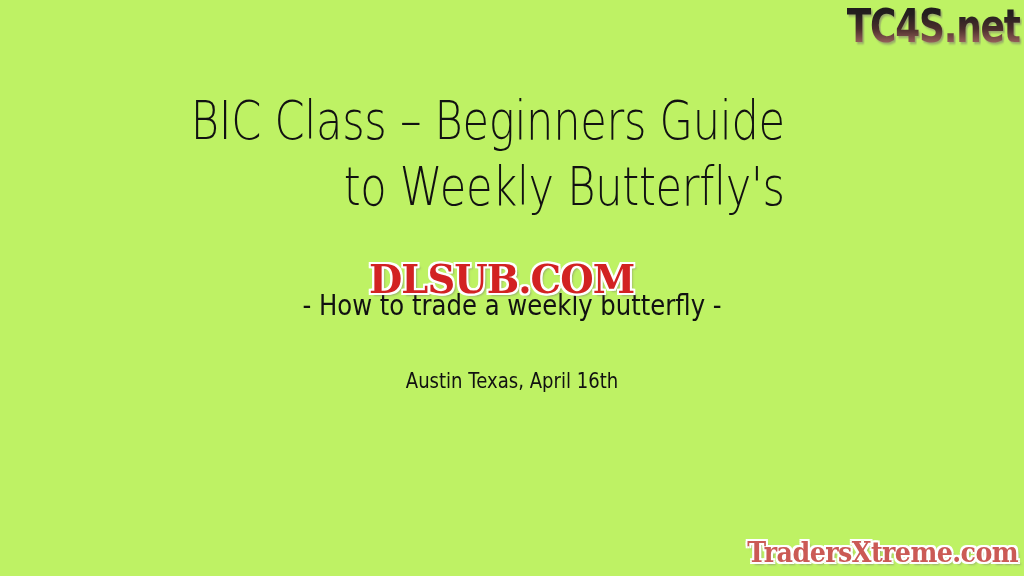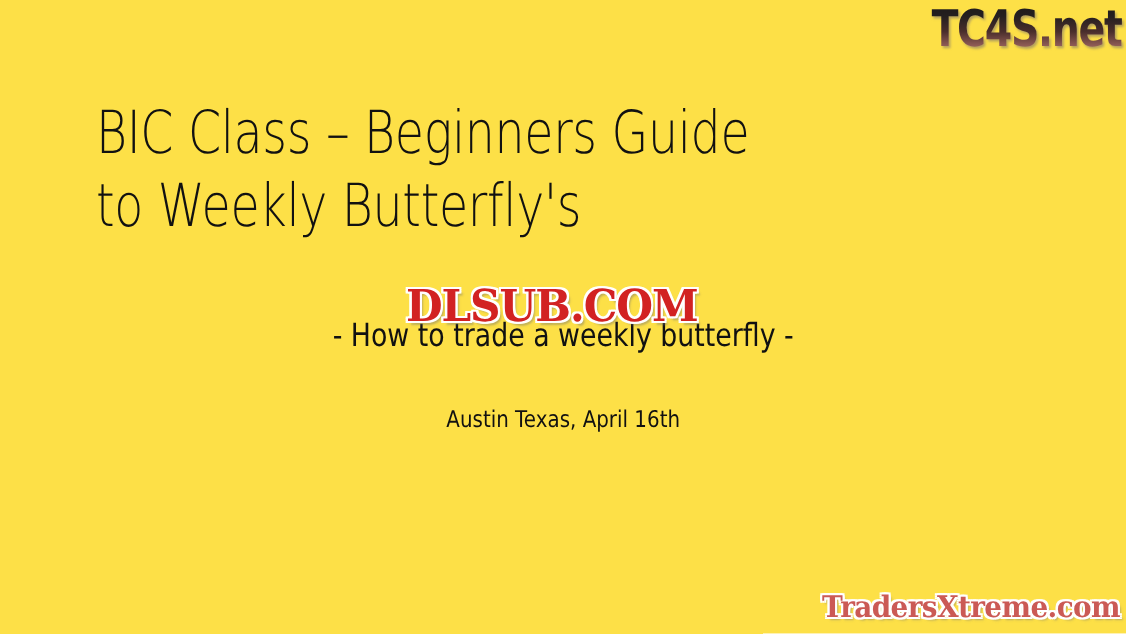--- a/index.html
+++ b/index.html
@@ -7,31 +7,31 @@
     padding: 0;
     background: #ffffff;
   }
   body {
     font-family: "Liberation Sans", sans-serif;
   }
   #slide {
     position: relative;
     width: 1024px;
     height: 576px;
-    background: #fde047;
+    background: #bef264;
     overflow: hidden;
   }
 
   
   .title-block {
     position: absolute;
     left: 0;
     top: 88px;
     width: 872px;
-    text-align: left;
+    text-align: right;
   }
   .title-line {
     font-family: "DejaVu Sans", sans-serif;
     font-weight: 300;
     font-size: 54px;
     line-height: 66px;
     color: #111111;
     letter-spacing: -0.4px;
     transform: scaleX(0.80);
     transform-origin: 50% 50%;

